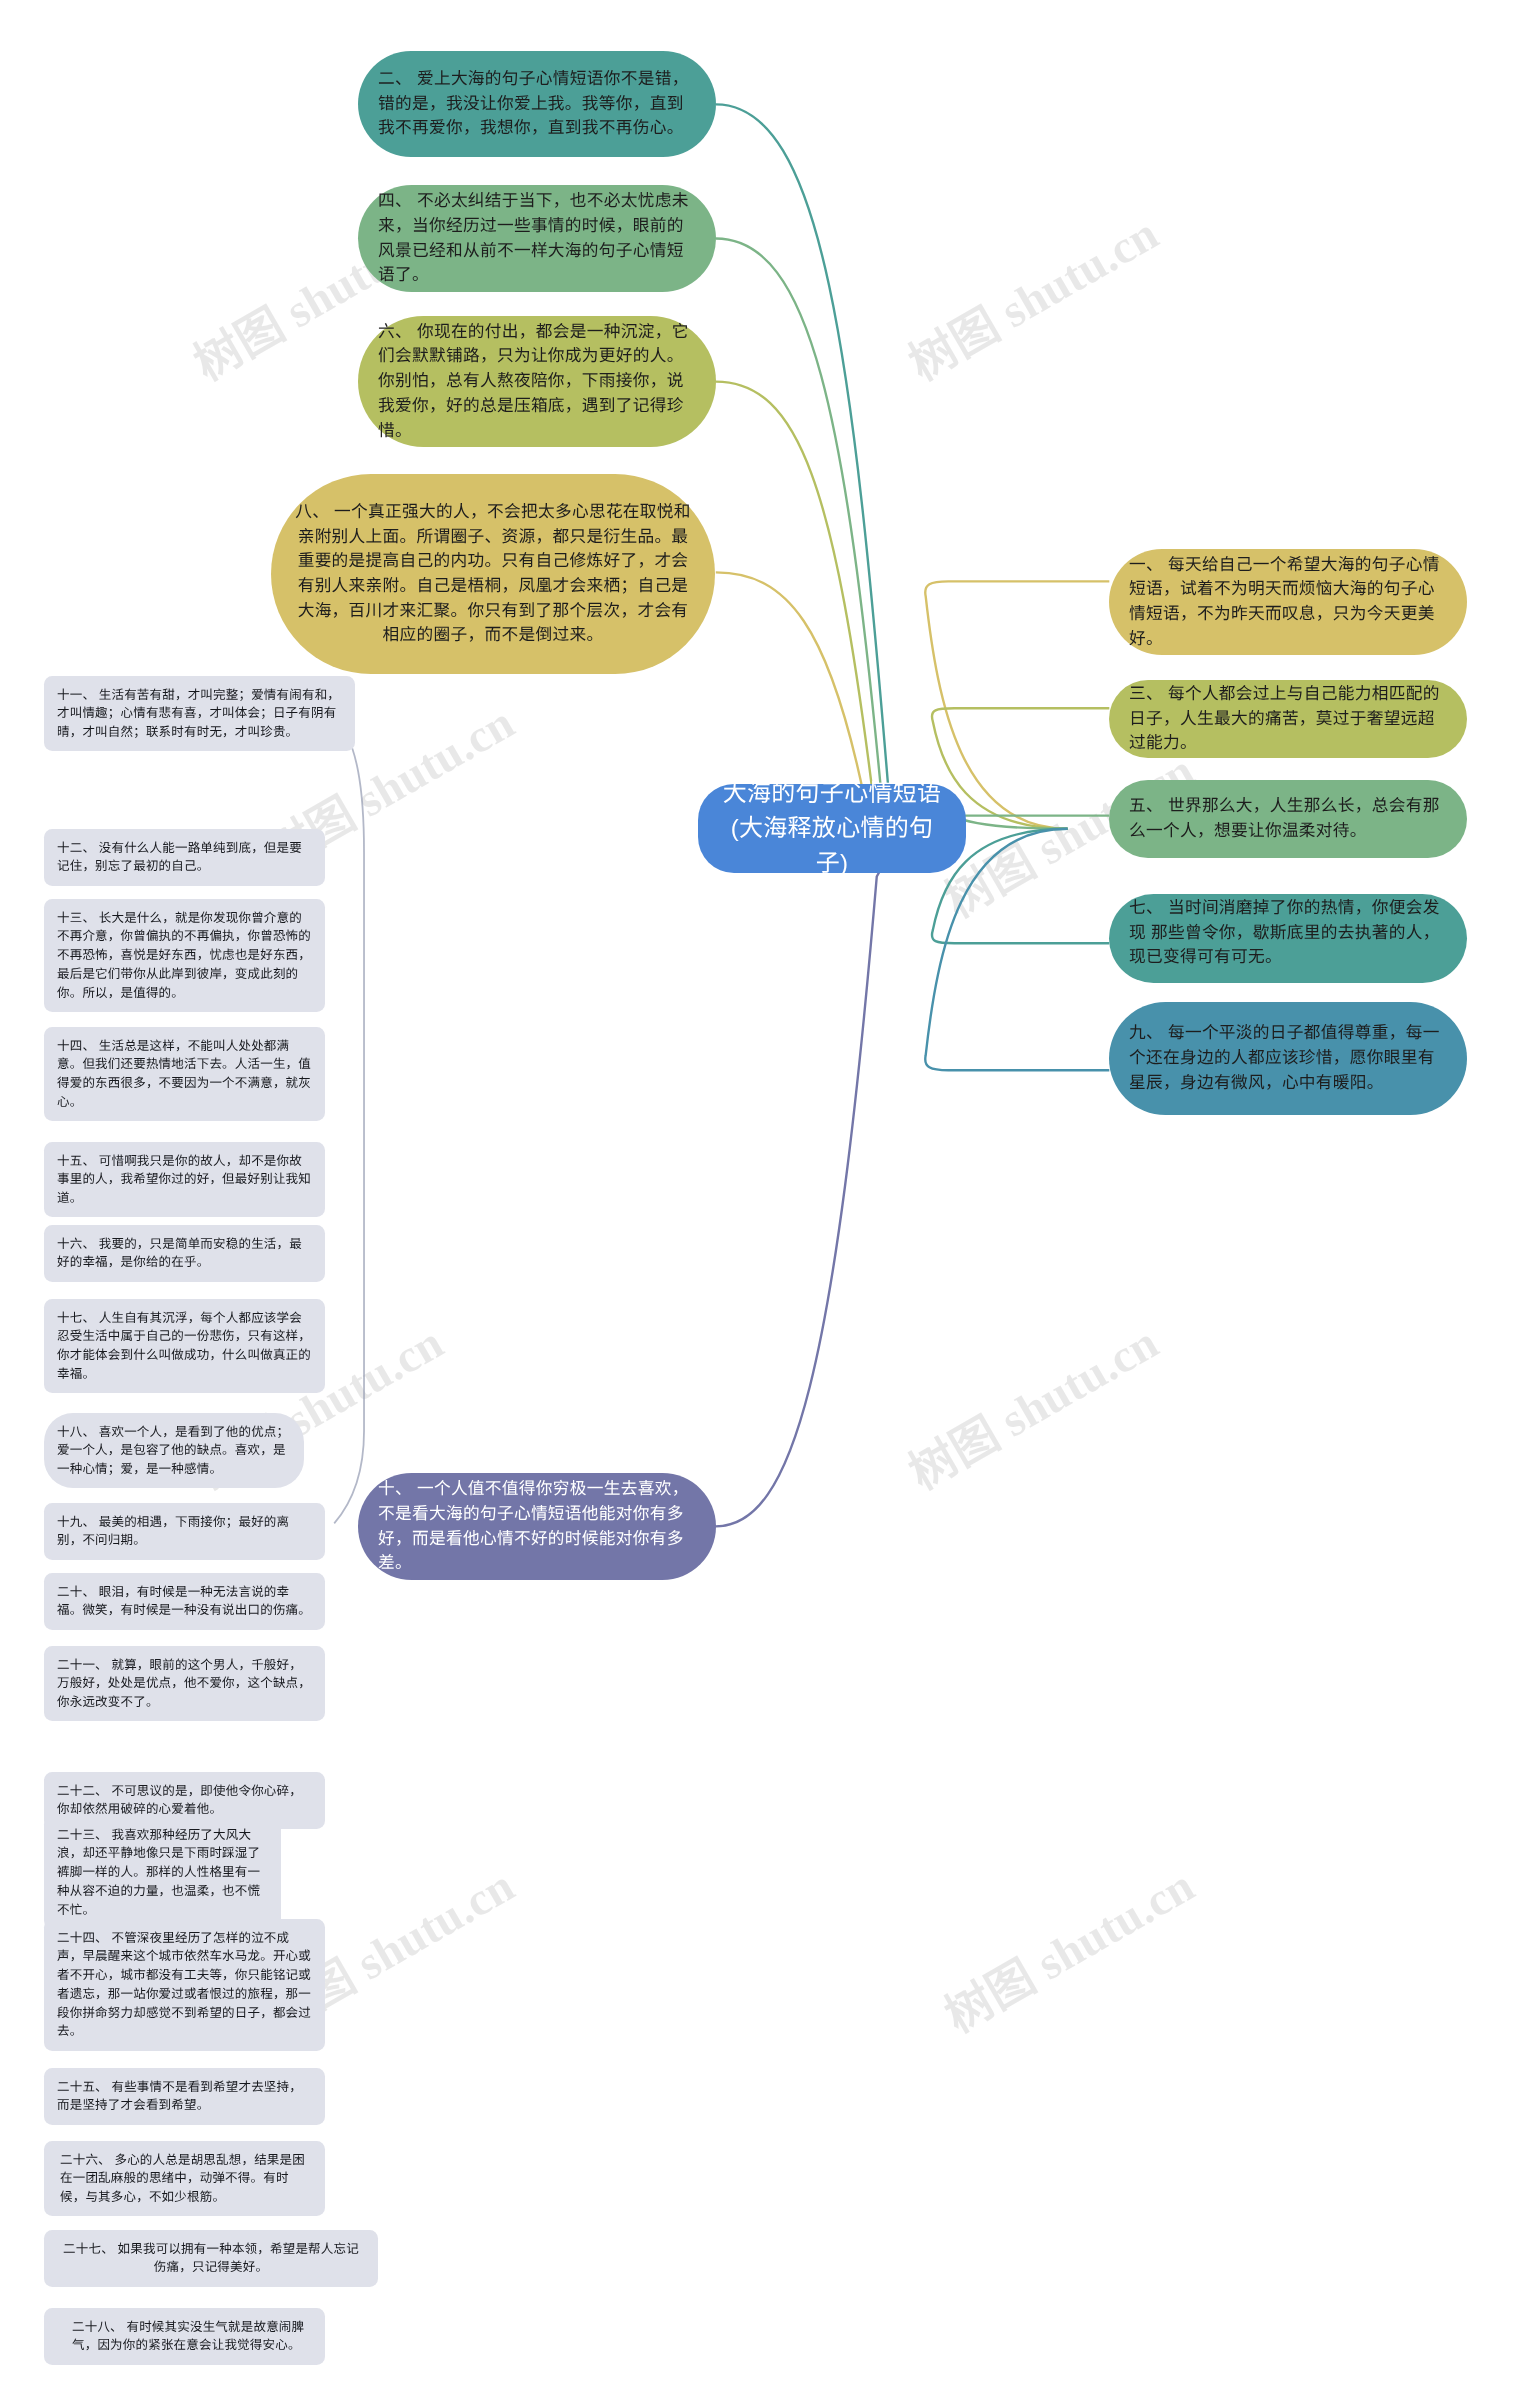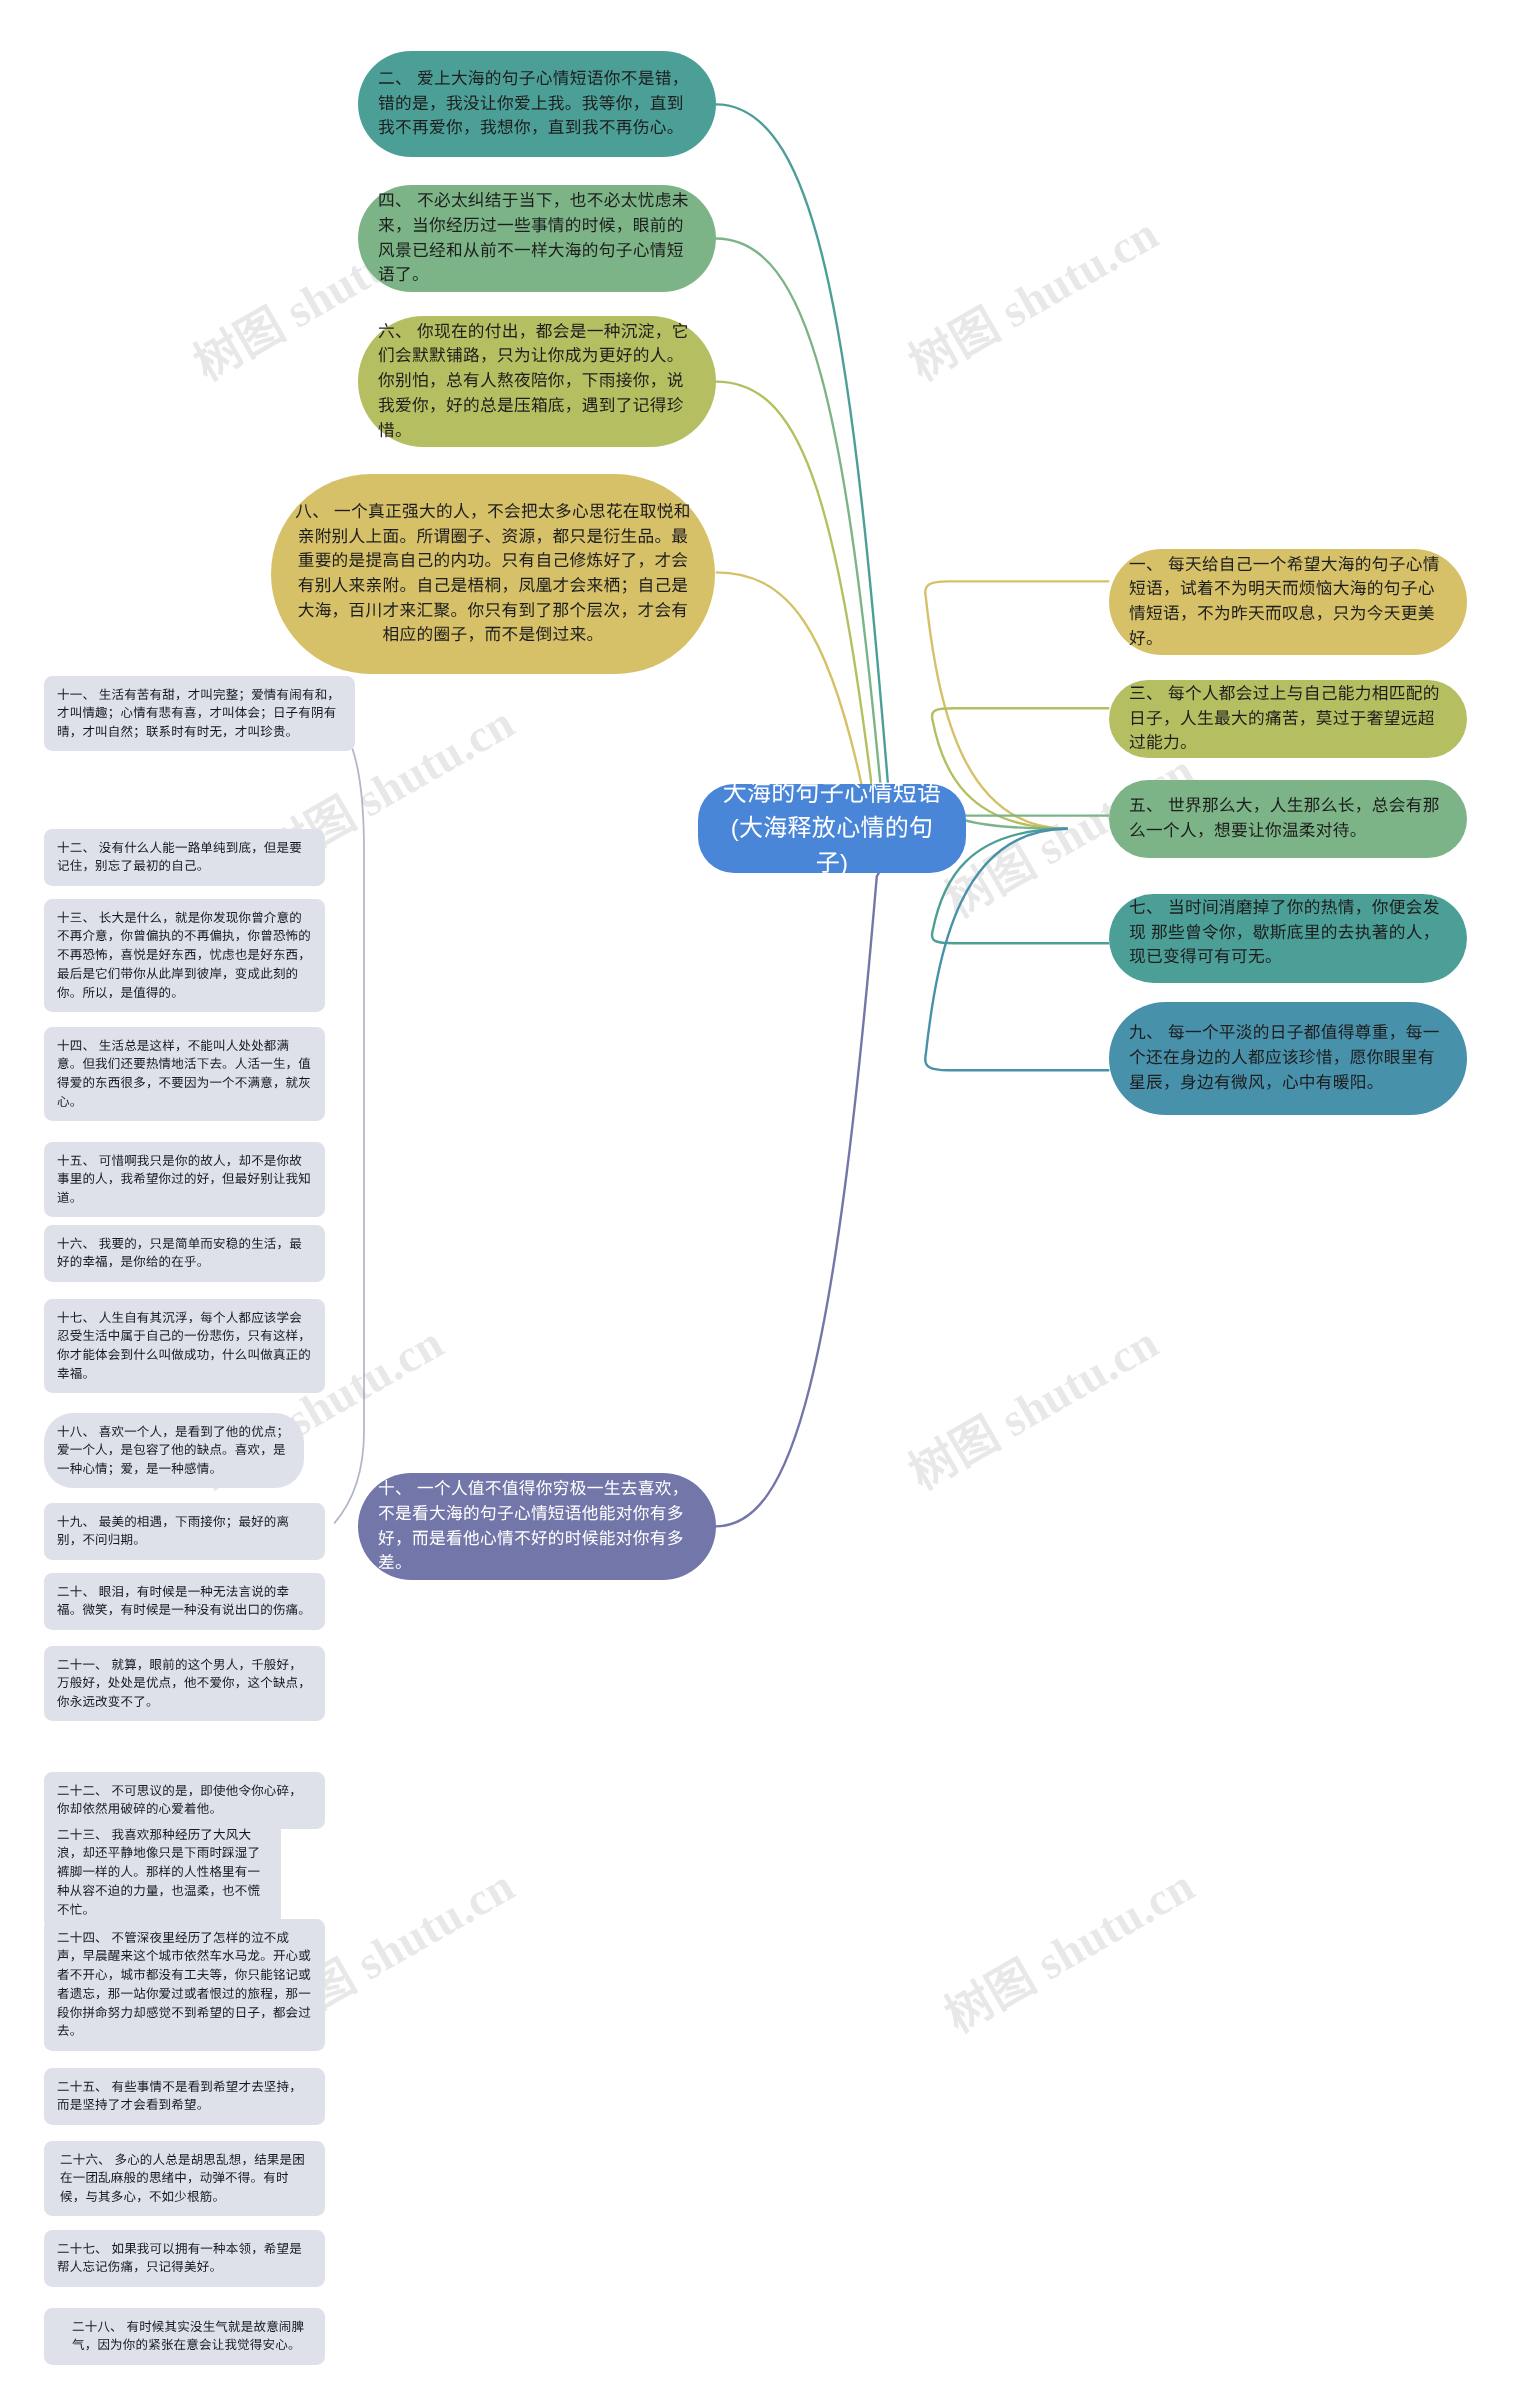--- a/index.html
+++ b/index.html
@@ -181,20 +181,20 @@
 
   <div class="leaf" style="left:44px;top:1919px;width:281px;">
     <span>二十四、 不管深夜里经历了怎样的泣不成声，早晨醒来这个城市依然车水马龙。开心或者不开心，城市都没有工夫等，你只能铭记或者遗忘，那一站你爱过或者恨过的旅程，那一段你拼命努力却感觉不到希望的日子，都会过去。</span></div>
 
   <div class="leaf" style="left:44px;top:2068px;width:281px;">
     <span>二十五、 有些事情不是看到希望才去坚持，而是坚持了才会看到希望。</span></div>
 
   <div class="leaf" style="left:44px;top:2141px;width:281px;padding-left:16px;">
     <span>二十六、 多心的人总是胡思乱想，结果是困在一团乱麻般的思绪中，动弹不得。有时候，与其多心，不如少根筋。</span></div>
 
-  <div class="leaf" style="left:44px;top:2230px;width:281px;">
+  <div class="leaf" style="left:44px;top:2230px;width:334px;text-align:center;">
     <span>二十七、 如果我可以拥有一种本领，希望是帮人忘记伤痛，只记得美好。</span></div>
 
   <div class="leaf" style="left:44px;top:2308px;width:281px;padding-left:28px;">
     <span>二十八、 有时候其实没生气就是故意闹脾气，因为你的紧张在意会让我觉得安心。</span></div>
 
 </div>
 
 
 </body></html>

